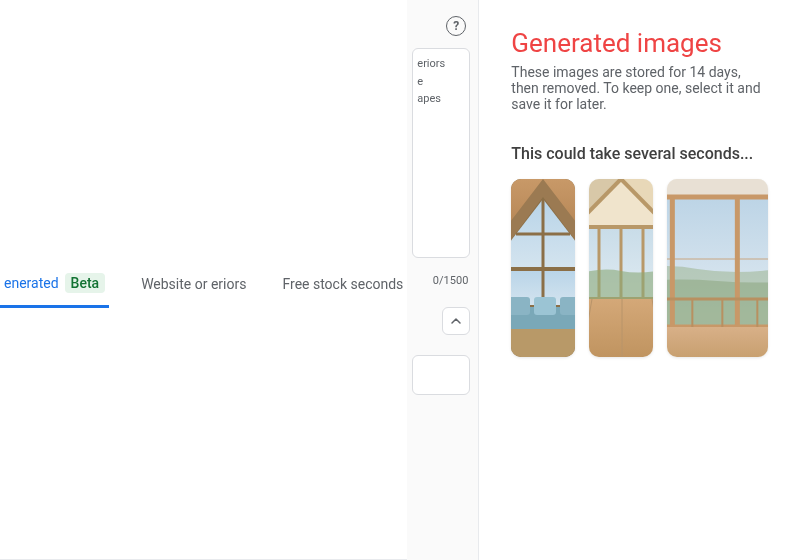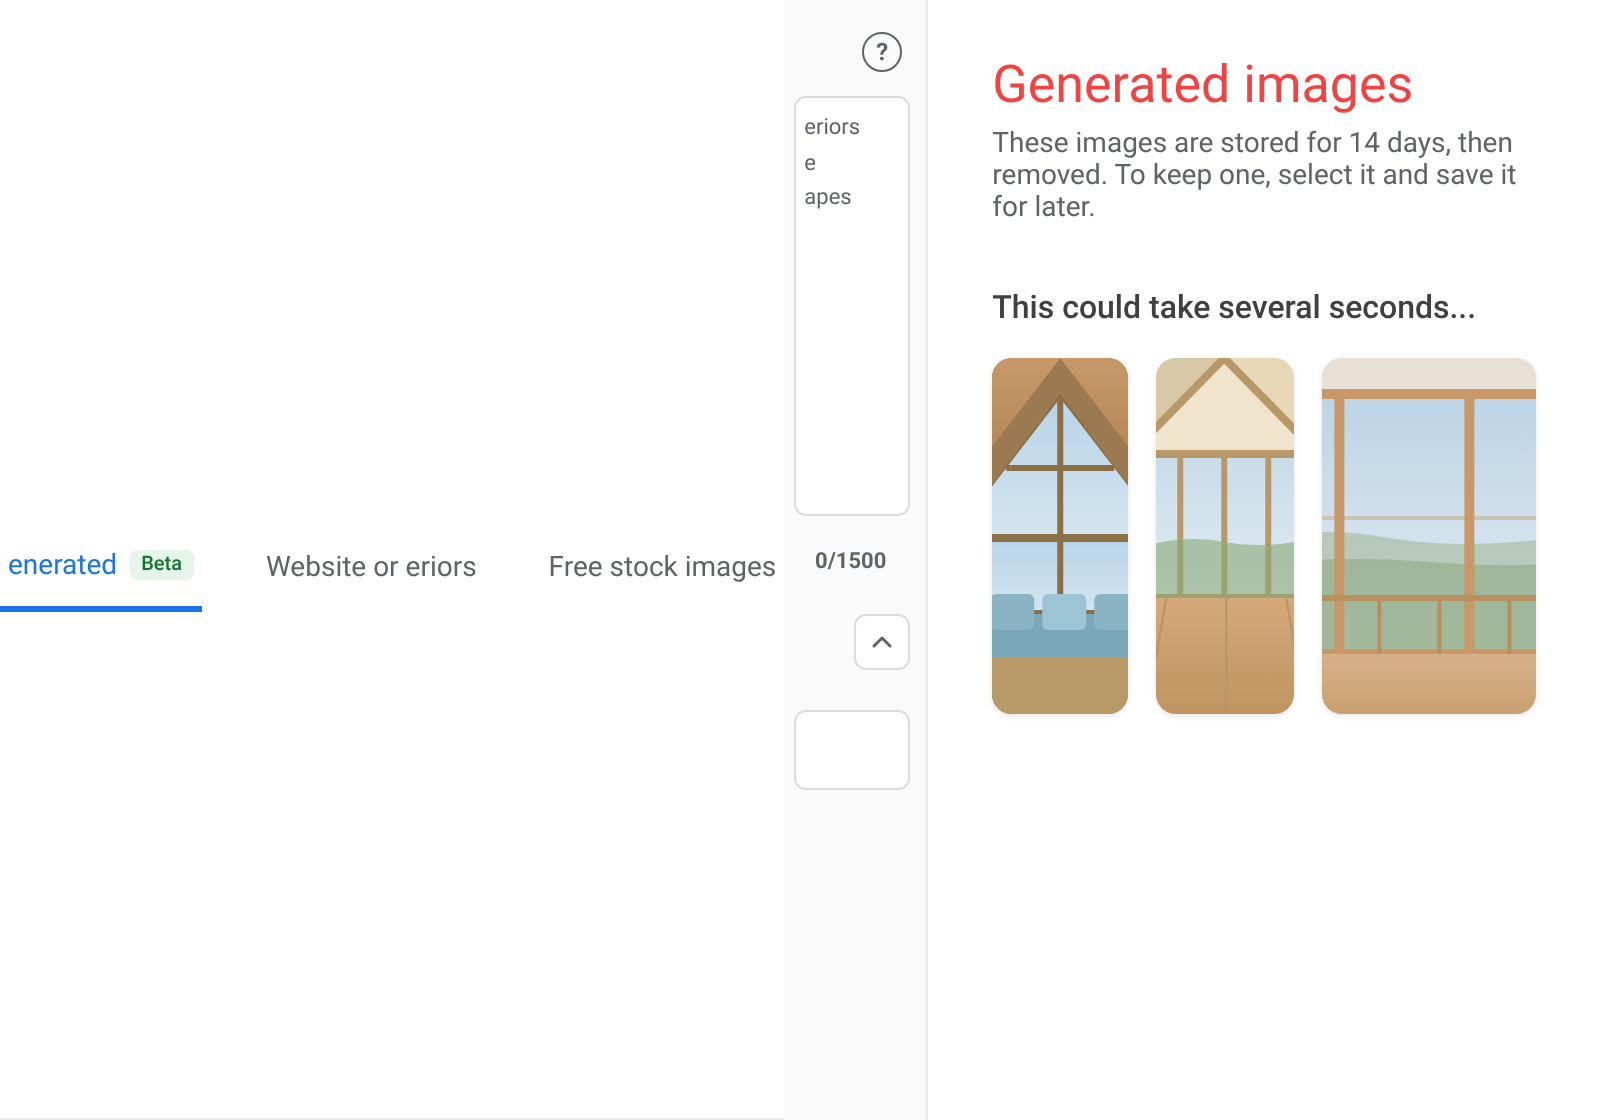--- a/index.html
+++ b/index.html
@@ -37,21 +37,21 @@
       position: relative;
     }
     .tab.active {
       color: #1a73e8;
       border-bottom: 3px solid #1a73e8;
       margin-bottom: -1px;
     }
     .beta-badge {
       background: #e6f4ea;
       color: #137333;
-      font-size: 10px;
+      font-size: 14px;
       font-weight: 500;
       padding: 2px 6px;
       border-radius: 4px;
     }
     .content-row {
       display: flex;
       flex: 1;
       overflow: hidden;
     }
     .sidebar {
@@ -90,22 +90,21 @@
       overflow: hidden;
       line-height: 1.6;
       text-align: left;
       position: relative;
     }
     .char-count {
       font-size: 11px;
       color: #5f6368;
       margin-top: 4px;
       align-self: flex-end;
-      margin-right: 12px;
-      font-weight: bold;
+      margin-right: 2px;
     }
     .collapse-btn {
       width: 28px;
       height: 28px;
       border: 1px solid #dadce0;
       border-radius: 6px;
       display: flex;
       align-items: center;
       justify-content: center;
       cursor: pointer;
@@ -178,21 +177,21 @@
 <div class="container">
   <div class="tabs">
     <div class="tab active">
       <span>enerated</span>
       <span class="beta-badge">Beta</span>
     </div>
     <div class="tab">
       <span>Website or eriors</span>
     </div>
     <div class="tab">
-      <span>Free stock images</span>
+      <span>Free stock seconds</span>
     </div>
   </div>
 
   <div class="content-row">
     <div class="sidebar">
       <div class="help-icon">?</div>
       <div class="prompt-box">
         <span style="white-space:pre-line;">eriors
 e
 apes</span>

